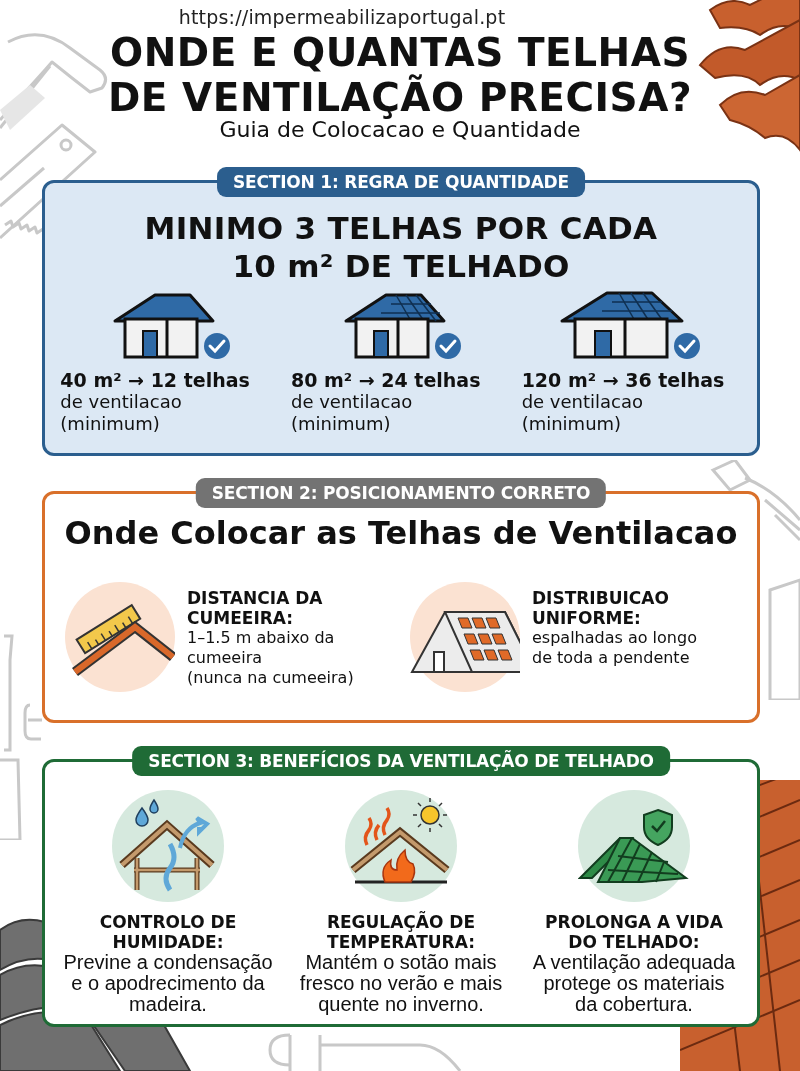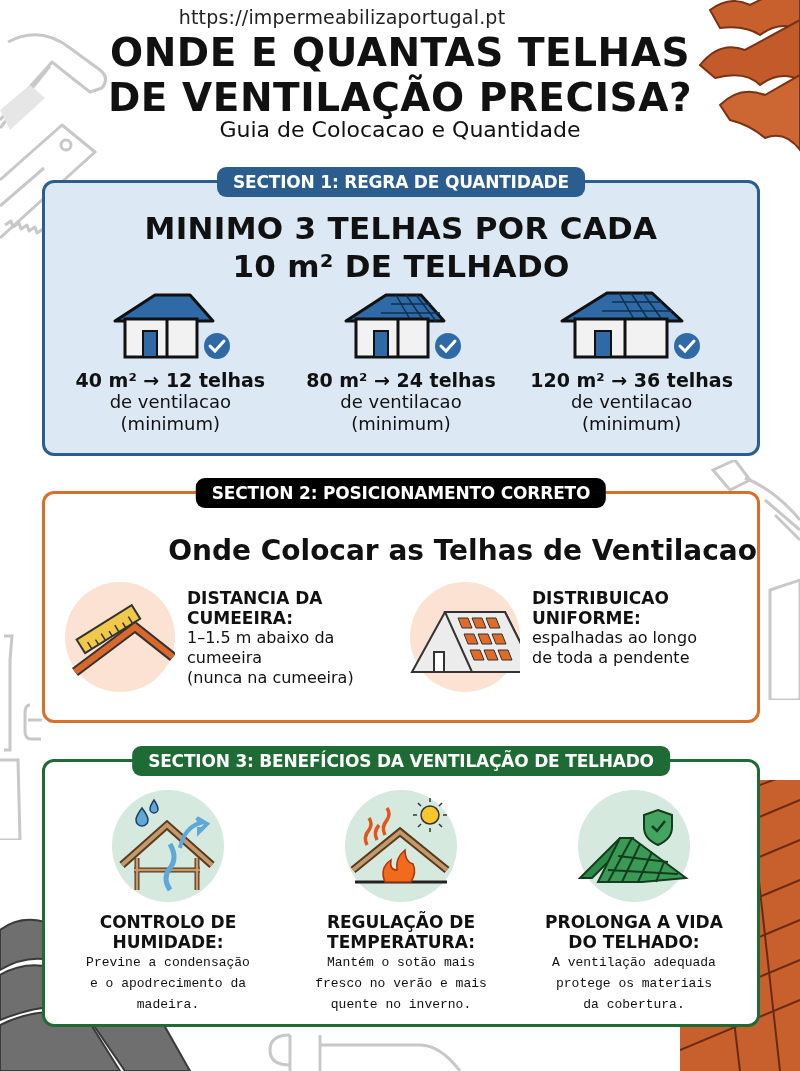--- a/index.html
+++ b/index.html
@@ -13,42 +13,42 @@
   .title { position: absolute; top: 30px; left: 0; width: 800px; text-align: center; font-family: "DejaVu Sans", sans-serif; font-weight: 900; font-size: 39px; line-height: 45px; letter-spacing: 0.5px; color: #111; }
   .subtitle { position: absolute; top: 117px; left: 0; width: 800px; text-align: center; font-family: "DejaVu Sans", sans-serif; font-size: 22px; color: #111; }
 
   .section { position: absolute; left: 42px; width: 718px; border-radius: 12px; border: 3px solid; }
   .sec1 { top: 180px; height: 276px; background: #dce8f4; border-color: #2b5e8e; }
   .sec2 { top: 491px; height: 232px; background: #ffffff; border-color: #d9702a; }
   .sec3 { top: 759px; height: 268px; background: #ffffff; border-color: #1f6b36; padding-left: 36px; }
 
   .sec-badge { position: absolute; left: 50%; transform: translateX(-50%); top: -16px; padding: 5px 16px; border-radius: 9px; color: #fff; font-family: "DejaVu Sans", sans-serif; font-weight: bold; font-size: 17px; white-space: nowrap; letter-spacing: -0.2px; }
   .sec1 .sec-badge { background: #2b5e8e; }
-  .sec2 .sec-badge { background: #000000; }
+  .sec2 .sec-badge { background: #737373; }
   .sec3 .sec-badge { background: #1f6b36; }
 
   .rule-title { position: absolute; top: 26px; left: 0; width: 100%; text-align: center; font-family: "DejaVu Sans", sans-serif; font-weight: 900; font-size: 31px; line-height: 38px; letter-spacing: 0.3px; }
   .house-row { position: absolute; top: 108px; left: 0; width: 100%; display: flex; justify-content: space-around; padding: 0 10px; }
-  .house-item { width: 220px; text-align: center; position: relative; }
+  .house-item { width: 220px; position: relative; }
   .house-item svg { display: block; margin: 0 auto; }
   .house-main { font-family: "DejaVu Sans", sans-serif; font-weight: bold; font-size: 19px; margin-top: 8px; }
   .house-sub { font-family: "DejaVu Sans", sans-serif; font-size: 18px; line-height: 22px; }
 
-  .pos-title { position: absolute; top: 40px; left: 0; width: 100%; text-align: right; font-family: "DejaVu Sans", sans-serif; font-weight: bold; font-size: 28px; }
+  .pos-title { position: absolute; top: 20px; left: 0; width: 100%; text-align: center; font-family: "DejaVu Sans", sans-serif; font-weight: bold; font-size: 32px; }
   .pos-row { position: absolute; top: 88px; left: 20px; right: 20px; display: flex; }
   .pos-item { flex: 1; display: flex; align-items: flex-start; }
   .pos-icon { width: 110px; height: 110px; border-radius: 50%; background: #fbe2d2; flex-shrink: 0; position: relative; }
   .pos-text { margin-left: 12px; margin-top: 6px; font-family: "DejaVu Sans", sans-serif; font-size: 16px; line-height: 20px; }
   .pos-head { font-weight: bold; font-size: 17px; line-height: 20px; }
 
   .ben-row { position: absolute; top: 28px; left: 8px; right: 8px; display: flex; justify-content: space-between; align-items: flex-end; }
   .ben-item { width: 230px; text-align: center; }
   .ben-icon { width: 112px; height: 112px; border-radius: 50%; background: #d6e9de; margin: 0 auto; position: relative; }
   .ben-head { margin-top: 10px; font-family: "DejaVu Sans", sans-serif; font-weight: bold; font-size: 17px; line-height: 20px; }
-  .ben-body { font-family: Liberation Mono, monospace; font-size: 13px; line-height: 21px; }
+  .ben-body { font-family: Liberation Sans, sans-serif; font-size: 20px; line-height: 21px; }
 </style>
 </head>
 <body>
 
 <svg class="bg-deco" style="left:0;top:10px" width="130" height="240" viewBox="0 0 130 240">
   <g fill="none" stroke="#c8c8c8" stroke-width="3" stroke-linejoin="round">
     <path d="M8 32 Q40 15 70 38 L100 60 Q110 68 102 78 L90 82 L72 68 L52 52 L45 60 L0 110"></path>
     <path d="M50 56 L0 118"></path>
     <path d="M0 170 L62 115 L95 142 L0 228"></path>
     <path d="M5 215 l6 -4 l2 6 l6 -4 l2 6 l6 -4 l2 6 l6 -4 l2 6 l6 -4 l2 6 l6 -4"></path>

